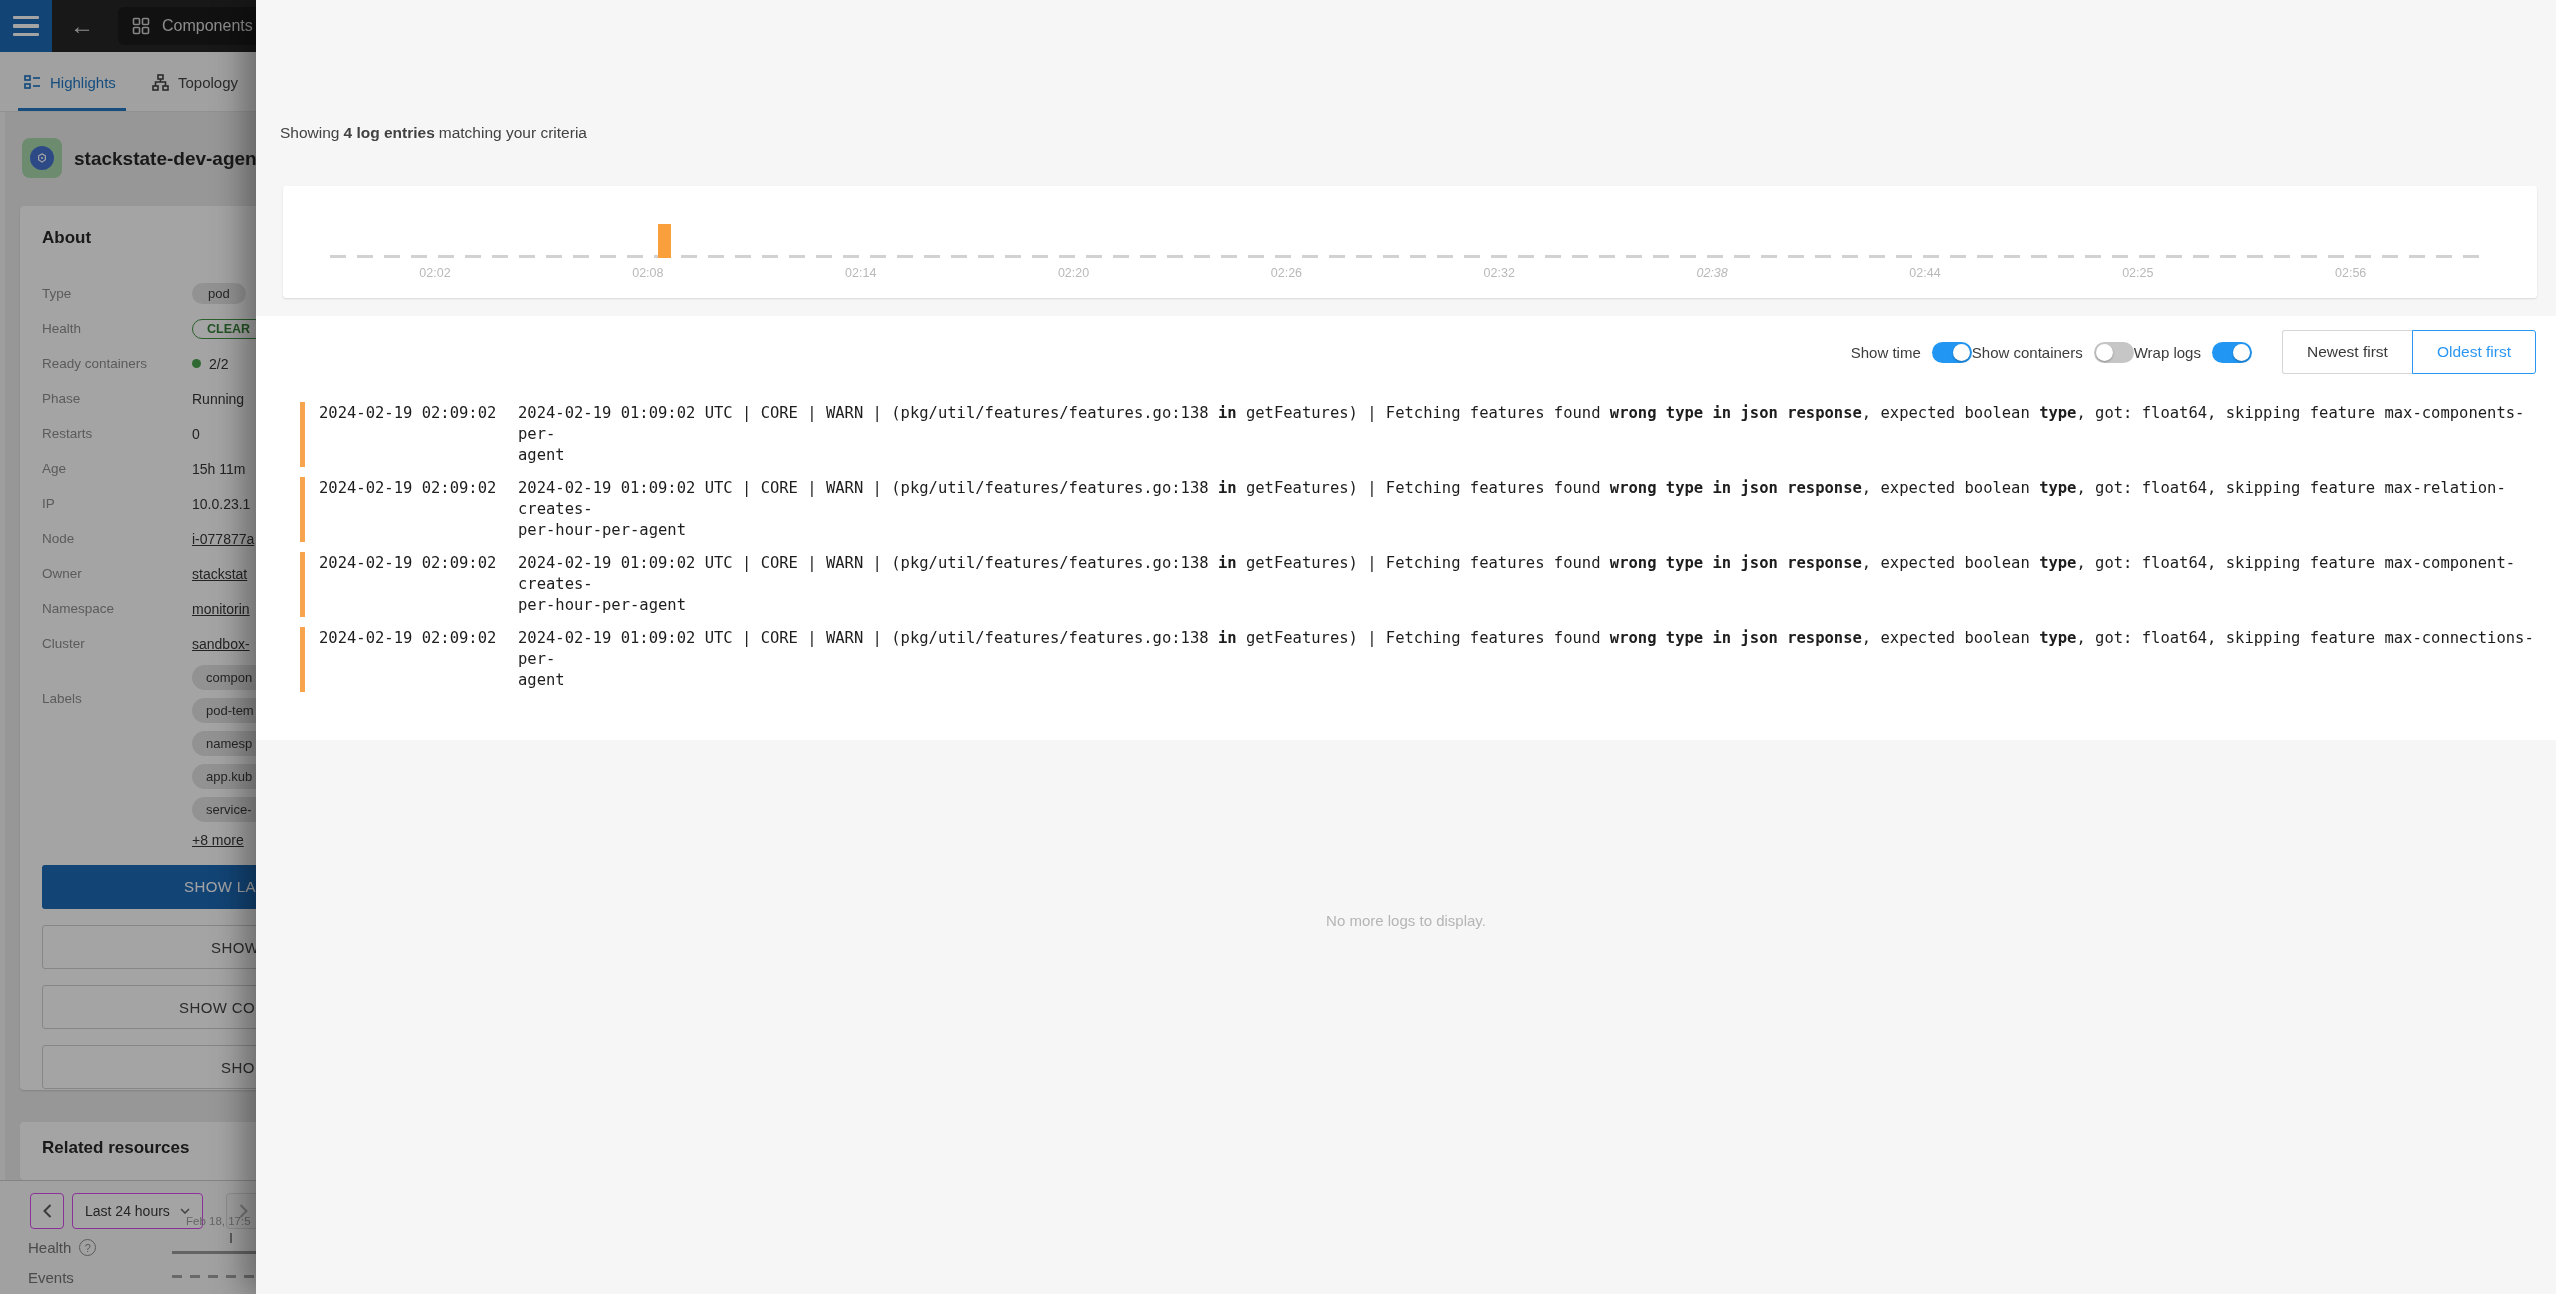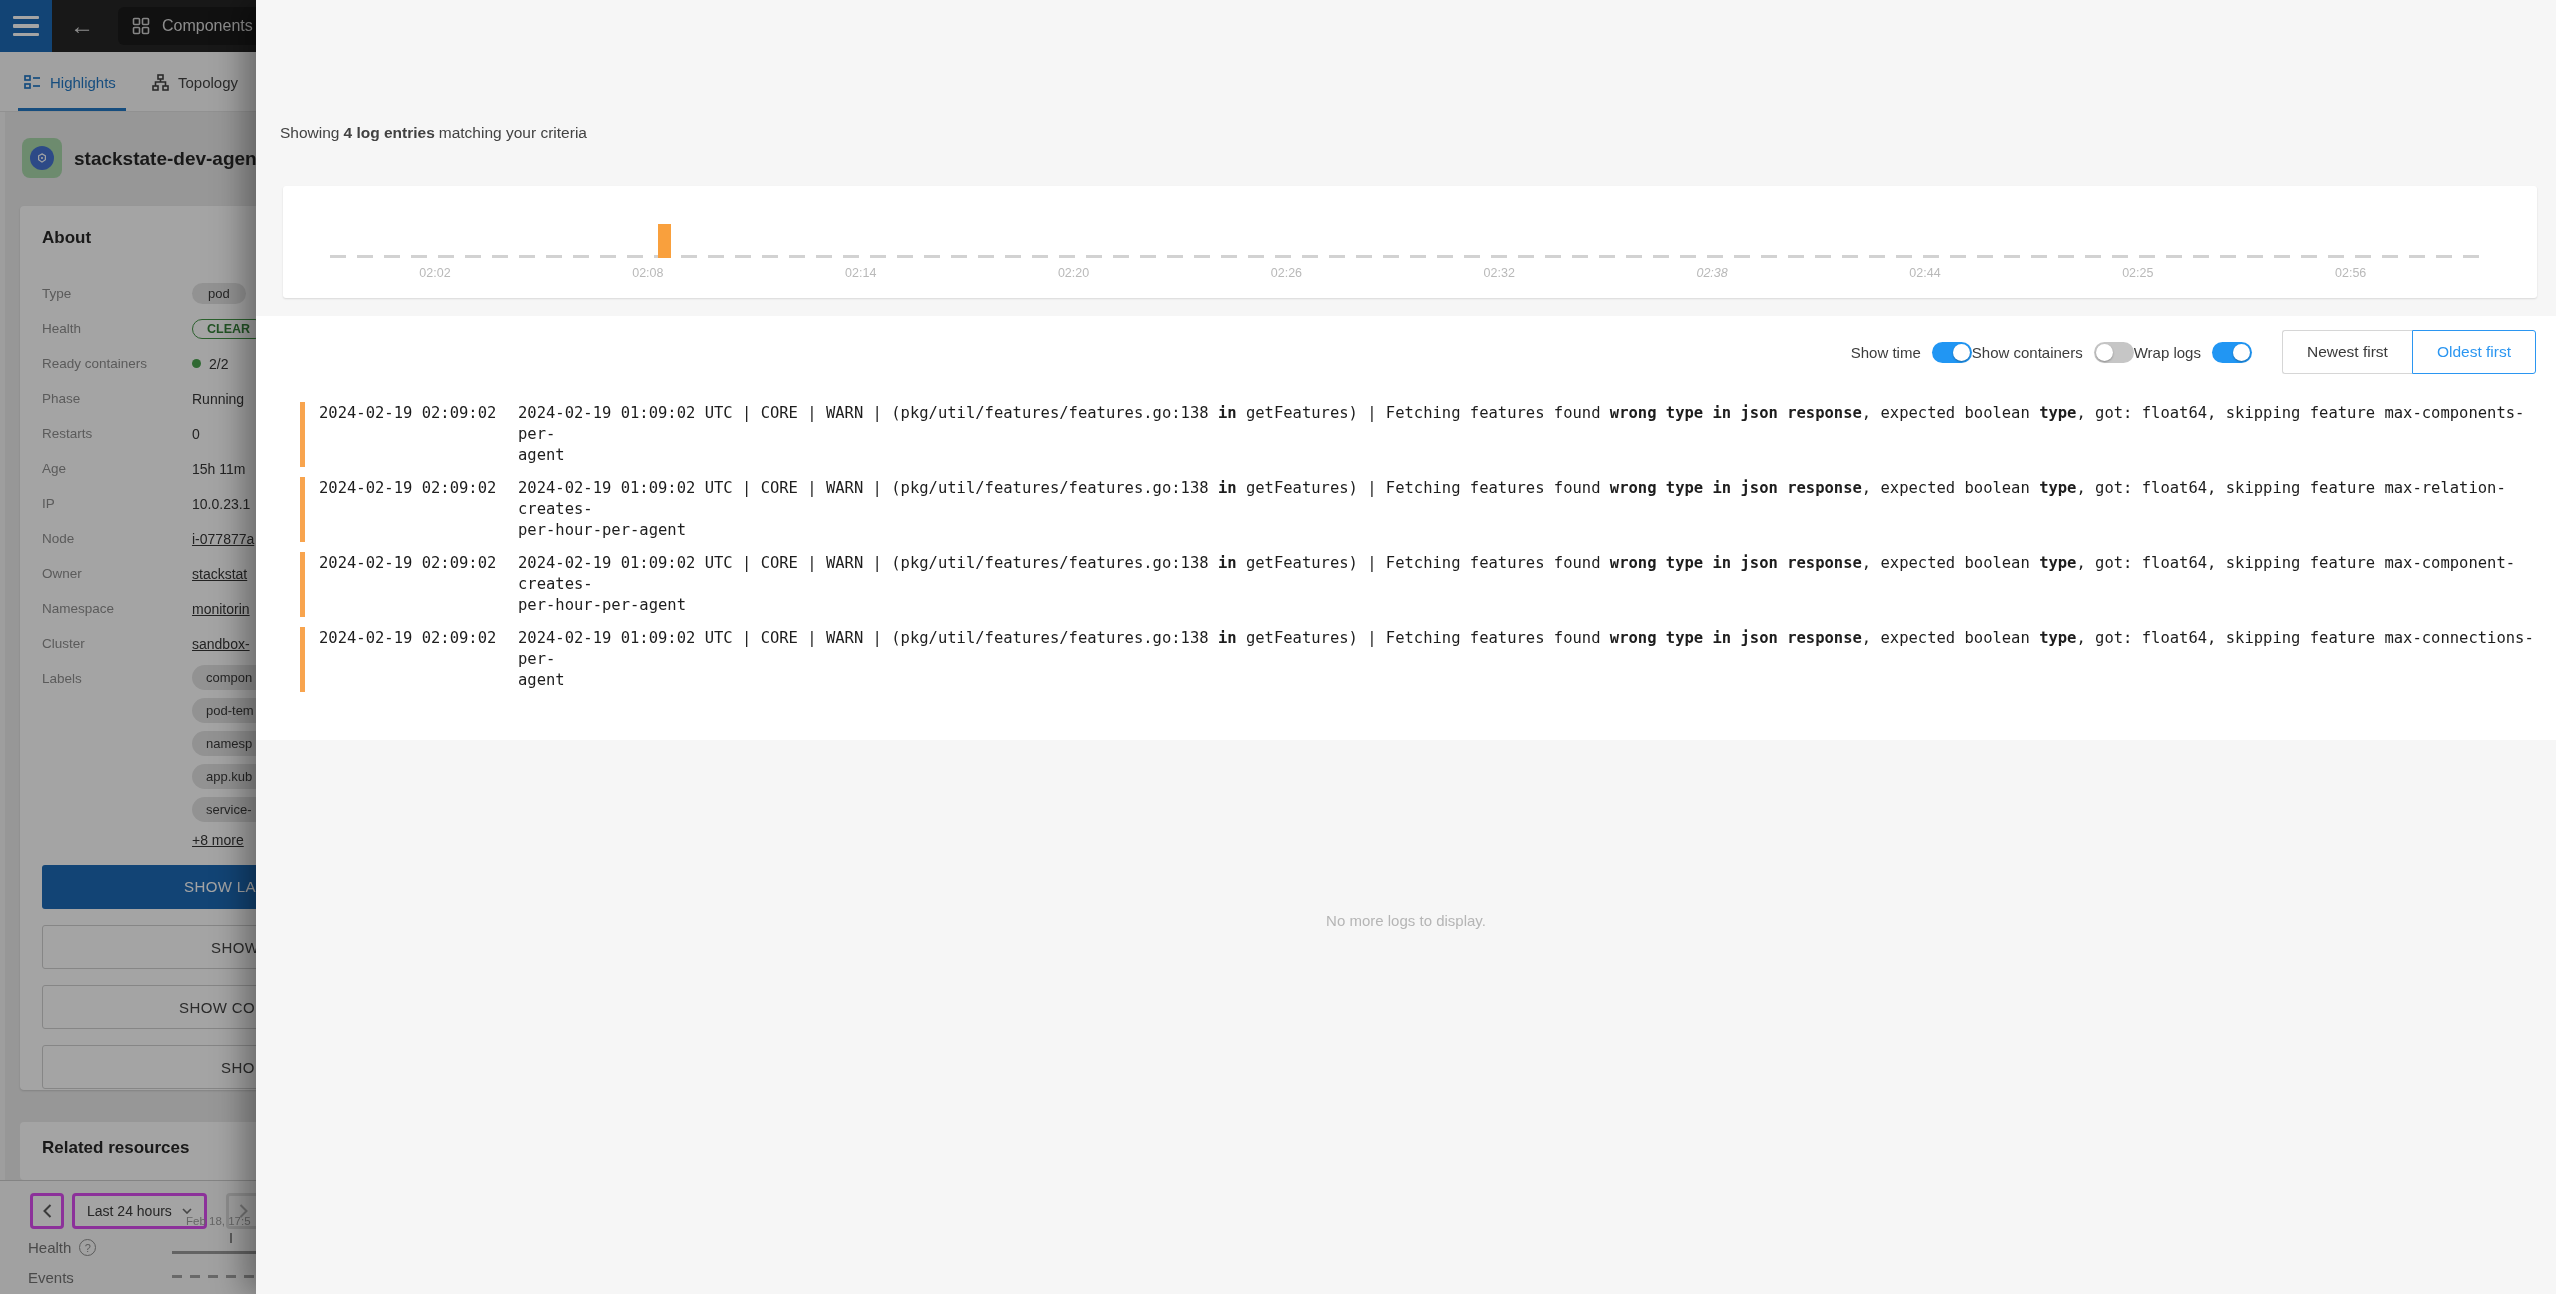--- a/index.html
+++ b/index.html
@@ -35,21 +35,21 @@
   .labels-row { display:flex; align-items:flex-start; margin-top:4px; }
   .label-pills { display:flex; flex-direction:column; gap:8px; }
   .label-pill { width:150px; background:#e3e3e3; color:#333; border-radius:13px; padding:5px 0 5px 14px; font-size:13px; overflow:hidden; white-space:nowrap; }
   .more-link { display:inline-block; margin:10px 0 0 150px; font-size:14px; color:#2f2f2f; text-decoration:underline; cursor:pointer; }
   .action-btn { display:block; width:440px; height:44px; margin-top:16px; border-radius:3px; font-size:15px; letter-spacing:.4px; text-align:left; white-space:nowrap; overflow:hidden; line-height:44px; cursor:pointer; }
   .action-primary { background:#1464b3; color:#fff; border:none; }
   .action-outline { background:#fff; color:#3c3c3c; border:1px solid #cfcfcf; }
   .related-card { position:absolute; left:20px; top:1122px; width:480px; height:58px; background:#fff; border-radius:4px; padding:16px 0 0 22px; }
   .related-title { font-size:17px; font-weight:bold; color:#212121; }
   .app-footer { position:absolute; left:0; top:1180px; width:2556px; height:114px; background:#fafafa; border-top:1px solid #cccccc; }
-  .ftr-btn { position:absolute; top:12px; height:36px; background:#fff; border:3px solid #d946ef; border-radius:4px; display:flex; align-items:center; justify-content:center; cursor:pointer; }
+  .ftr-btn { position:absolute; top:12px; height:36px; background:#fff; border:1px solid #d946ef; border-radius:4px; display:flex; align-items:center; justify-content:center; cursor:pointer; }
   .ftr-range { gap:10px; font-size:14px; color:#333; padding:0 12px; }
   .ftr-date { position:absolute; left:186px; top:34px; font-size:11.5px; color:#9a9a9a; white-space:nowrap; }
   .ftr-tick { position:absolute; left:230px; top:52px; width:2px; height:10px; background:#8a8a8a; }
   .ftr-lbl { position:absolute; font-size:15px; color:#6f6f6f; display:flex; align-items:center; gap:8px; }
   .help-circle { width:17px; height:17px; border:1.5px solid #8a8a8a; border-radius:50%; color:#8a8a8a; font-size:11px; display:inline-flex; align-items:center; justify-content:center; }
   .ftr-line { position:absolute; left:172px; top:70px; width:84px; height:3px; background:#969696; }
   .ftr-dashes { position:absolute; left:172px; top:94px; width:84px; height:3px; background:repeating-linear-gradient(90deg,#a0a0a0 0 10px,transparent 10px 18px); }
 
   
   .backdrop { position:absolute; inset:0; background:rgba(15,15,15,.38); cursor:pointer; }
@@ -219,21 +219,21 @@
           <div class="about-row">
             <span class="lbl">Namespace</span>
             <a class="link-val">monitorin</a>
           </div>
           <div class="about-row">
             <span class="lbl">Cluster</span>
             <a class="link-val">sandbox-</a>
           </div>
         </div>
       <div class="labels-row">
-        <span class="lbl" style="width:150px;flex-shrink:0;color:#8a8a8a;font-size:13.5px;padding-top:6px;">Labels</span>
+        <span class="lbl" style="width:150px;flex-shrink:0;color:#8a8a8a;font-size:13.5px;padding-top:6px;margin-top:20px;">Labels</span>
         <div class="label-pills" id="label-pills">
             <div class="label-pill">compon</div>
             <div class="label-pill">pod-tem</div>
             <div class="label-pill">namesp</div>
             <div class="label-pill">app.kub</div>
             <div class="label-pill">service-</div>
           </div>
       </div>
       <a class="more-link">+8 more</a>
       <div id="about-actions" style="margin-top:14px;">

